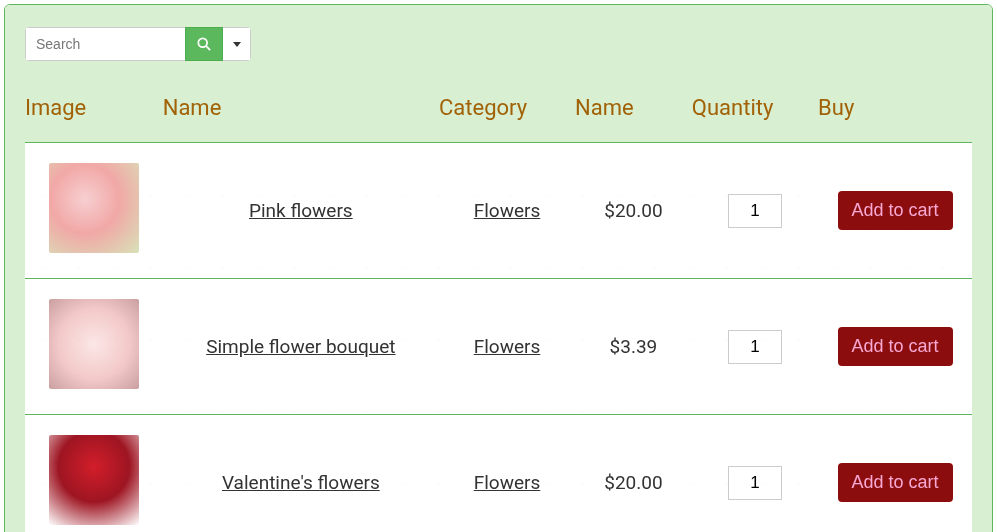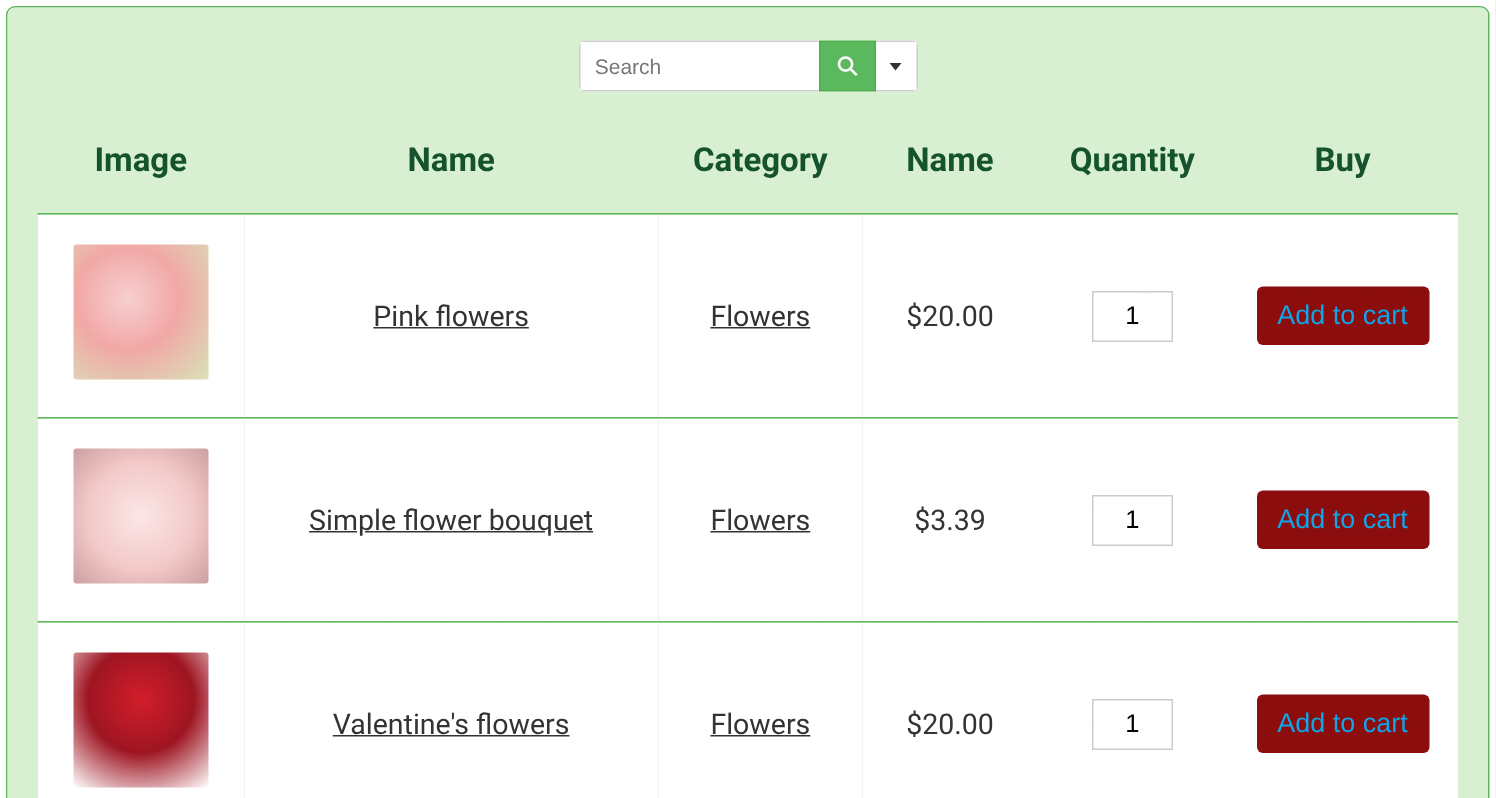--- a/index.html
+++ b/index.html
@@ -13,21 +13,21 @@
     border: 1px solid #5fb65f;
     border-radius: 6px;
     overflow: hidden;
   }
   .header-area {
     background: #d9efd1;
     padding: 22px 20px 0 20px;
   }
   .search-row {
     display: flex;
-    justify-content: center;
+    justify-content: flex-start;
     margin-bottom: 24px;
   }
   .search-group {
     display: flex;
     border-radius: 4px;
     overflow: hidden;
   }
   .search-input {
     width: 160px;
     height: 34px;
@@ -65,24 +65,24 @@
     width: 0; height: 0;
     border-left: 4px solid transparent;
     border-right: 4px solid transparent;
     border-top: 5px solid #333;
   }
   table {
     width: 100%;
     border-collapse: collapse;
   }
   thead th {
-    color: #14532d;
-    font-weight: 700;
+    color: #a16207;
+    font-weight: 400;
     font-size: 22px;
-    text-align: center;
+    text-align: left;
     padding: 10px 0 22px 0;
   }
   tbody {
     background: #fff;
     position: relative;
   }
   tbody::before {
     content: "";
     position: absolute;
     inset: 0;
@@ -125,21 +125,21 @@
   .qty-input {
     width: 54px;
     height: 34px;
     border: 1px solid #ccc;
     text-align: center;
     font-size: 17px;
     background: #fff;
   }
   .cart-btn {
     background: #8b0d0d;
-    color: #0ea5e9;
+    color: #f9a8d4;
     border: none;
     border-radius: 4px;
     padding: 9px 14px;
     font-size: 18px;
     cursor: pointer;
   }
   .magnifier {
     width: 14px; height: 14px;
     stroke: #fff; fill: none; stroke-width: 2;
   }

